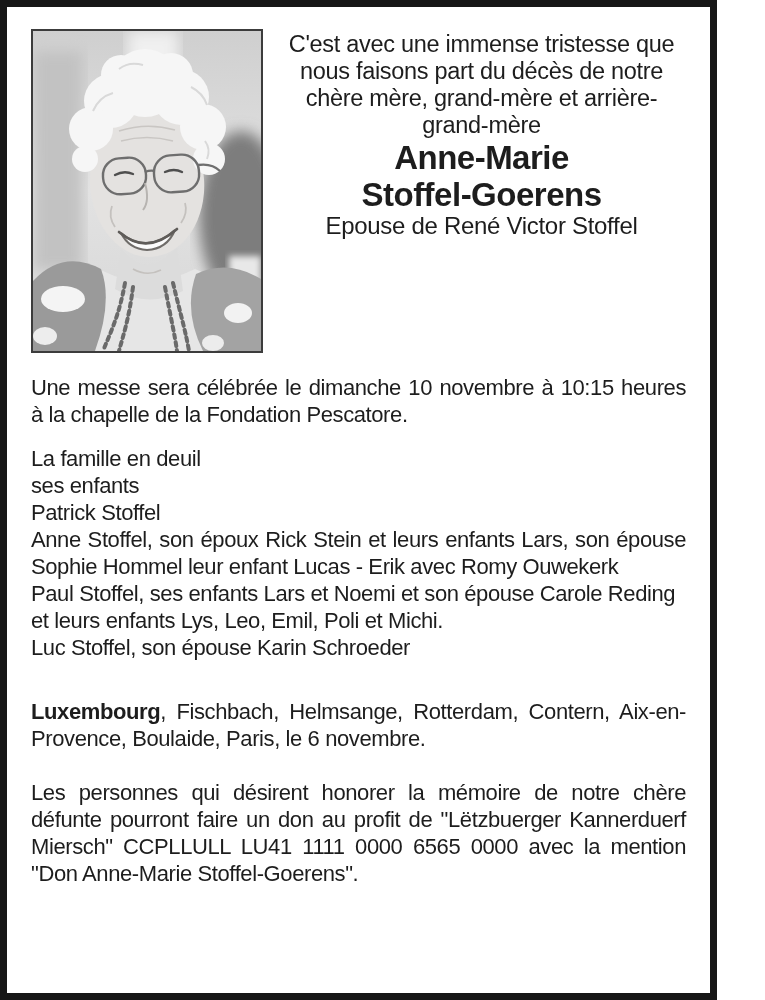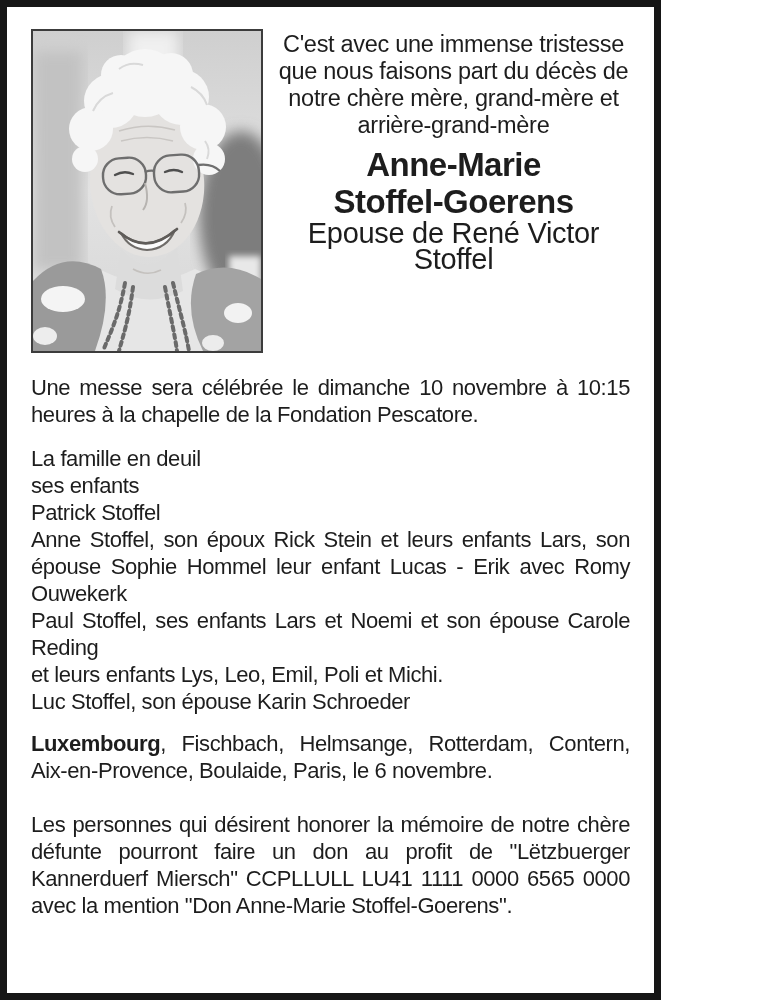--- a/index.html
+++ b/index.html
@@ -3,21 +3,21 @@
 <meta charset="utf-8">
 <title>Avis de décès</title>
 <style>
   html, body {
     margin: 0;
     padding: 0;
     background: #ffffff;
   }
   .page {
     position: relative;
-    width: 661px;
+    width: 717px;
     height: 1000px;
     box-sizing: border-box;
     border: 7px solid #161616;
     background: #ffffff;
     font-family: "Liberation Sans", sans-serif;
     color: #1d1d1d;
     overflow: hidden;
   }
   .content {
     padding: 22px 24px 0 24px;
@@ -43,50 +43,49 @@
     letter-spacing: -0.3px;
   }
   .intro {
     font-size: 23.5px;
     line-height: 27px;
   }
   .deceased-name {
     font-size: 33px;
     font-weight: bold;
     line-height: 37px;
-    margin-top: 7px;
     letter-spacing: -0.5px;
   }
   .dates {
     font-size: 20.5px;
     line-height: 23px;
     margin-top: 9px;
   }
   .spouse {
-    font-size: 29px;
+    font-size: 24px;
     line-height: 26px;
   }
   .passing {
     font-size: 24px;
     line-height: 28px;
     margin-top: 27px;
   }
   
   .body-block {
     letter-spacing: -0.4px;
     font-size: 22px;
     line-height: 27px;
   }
   .ceremony { margin-top: 21px; }
   .para-justify {
     text-align: justify;
     text-justify: inter-word;
   }
   .family-block { margin-top: 17px; }
-  .locations-block { margin-top: 15px; }
+  .locations-block { margin-top: 37px; }
   .donation-block { margin-top: 27px; }
   .bold { font-weight: bold; }
 </style>
 </head>
 <body>
 
 <div class="page">
   <div class="content">
 
     <div class="top-section">

